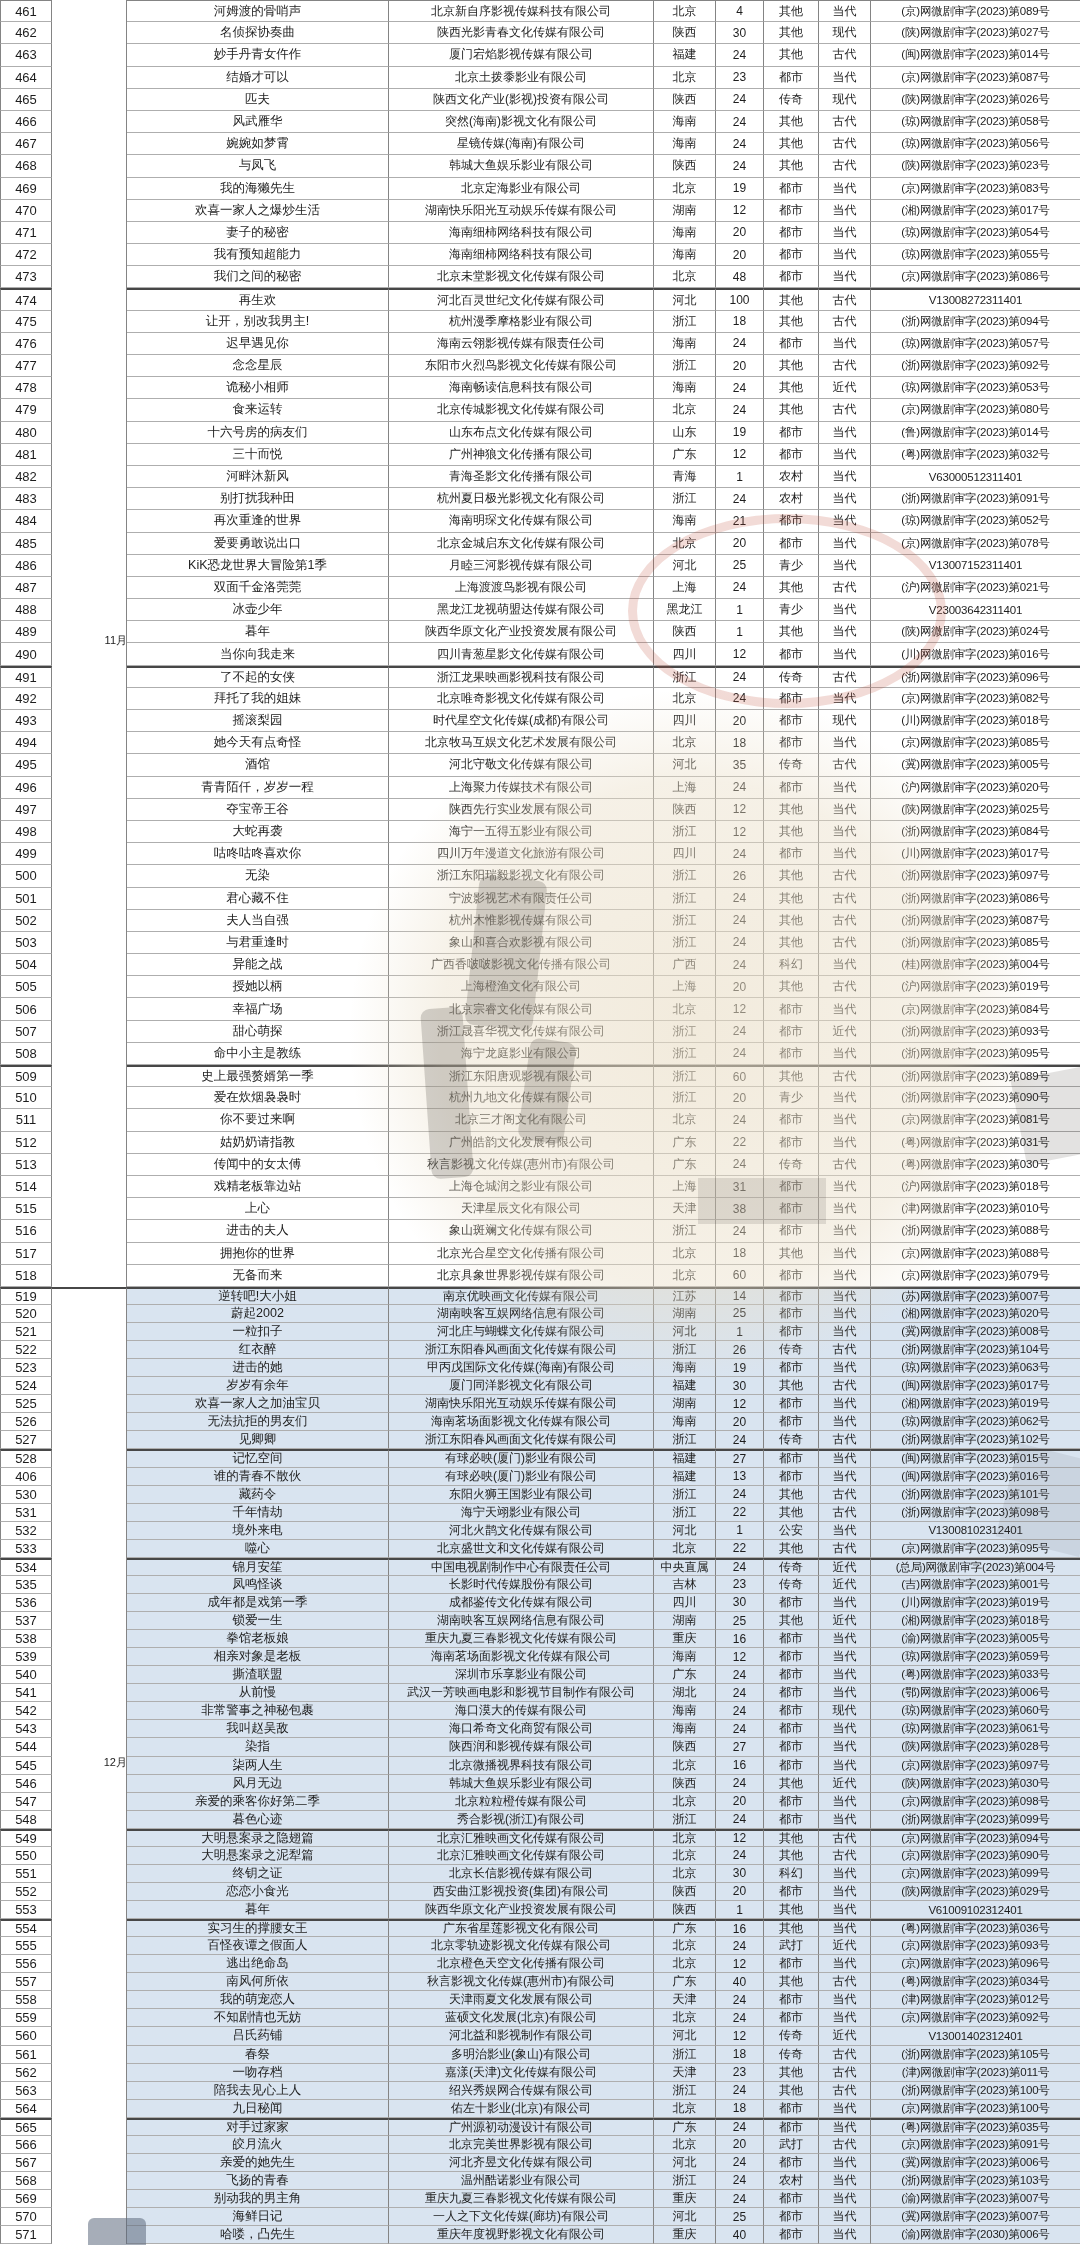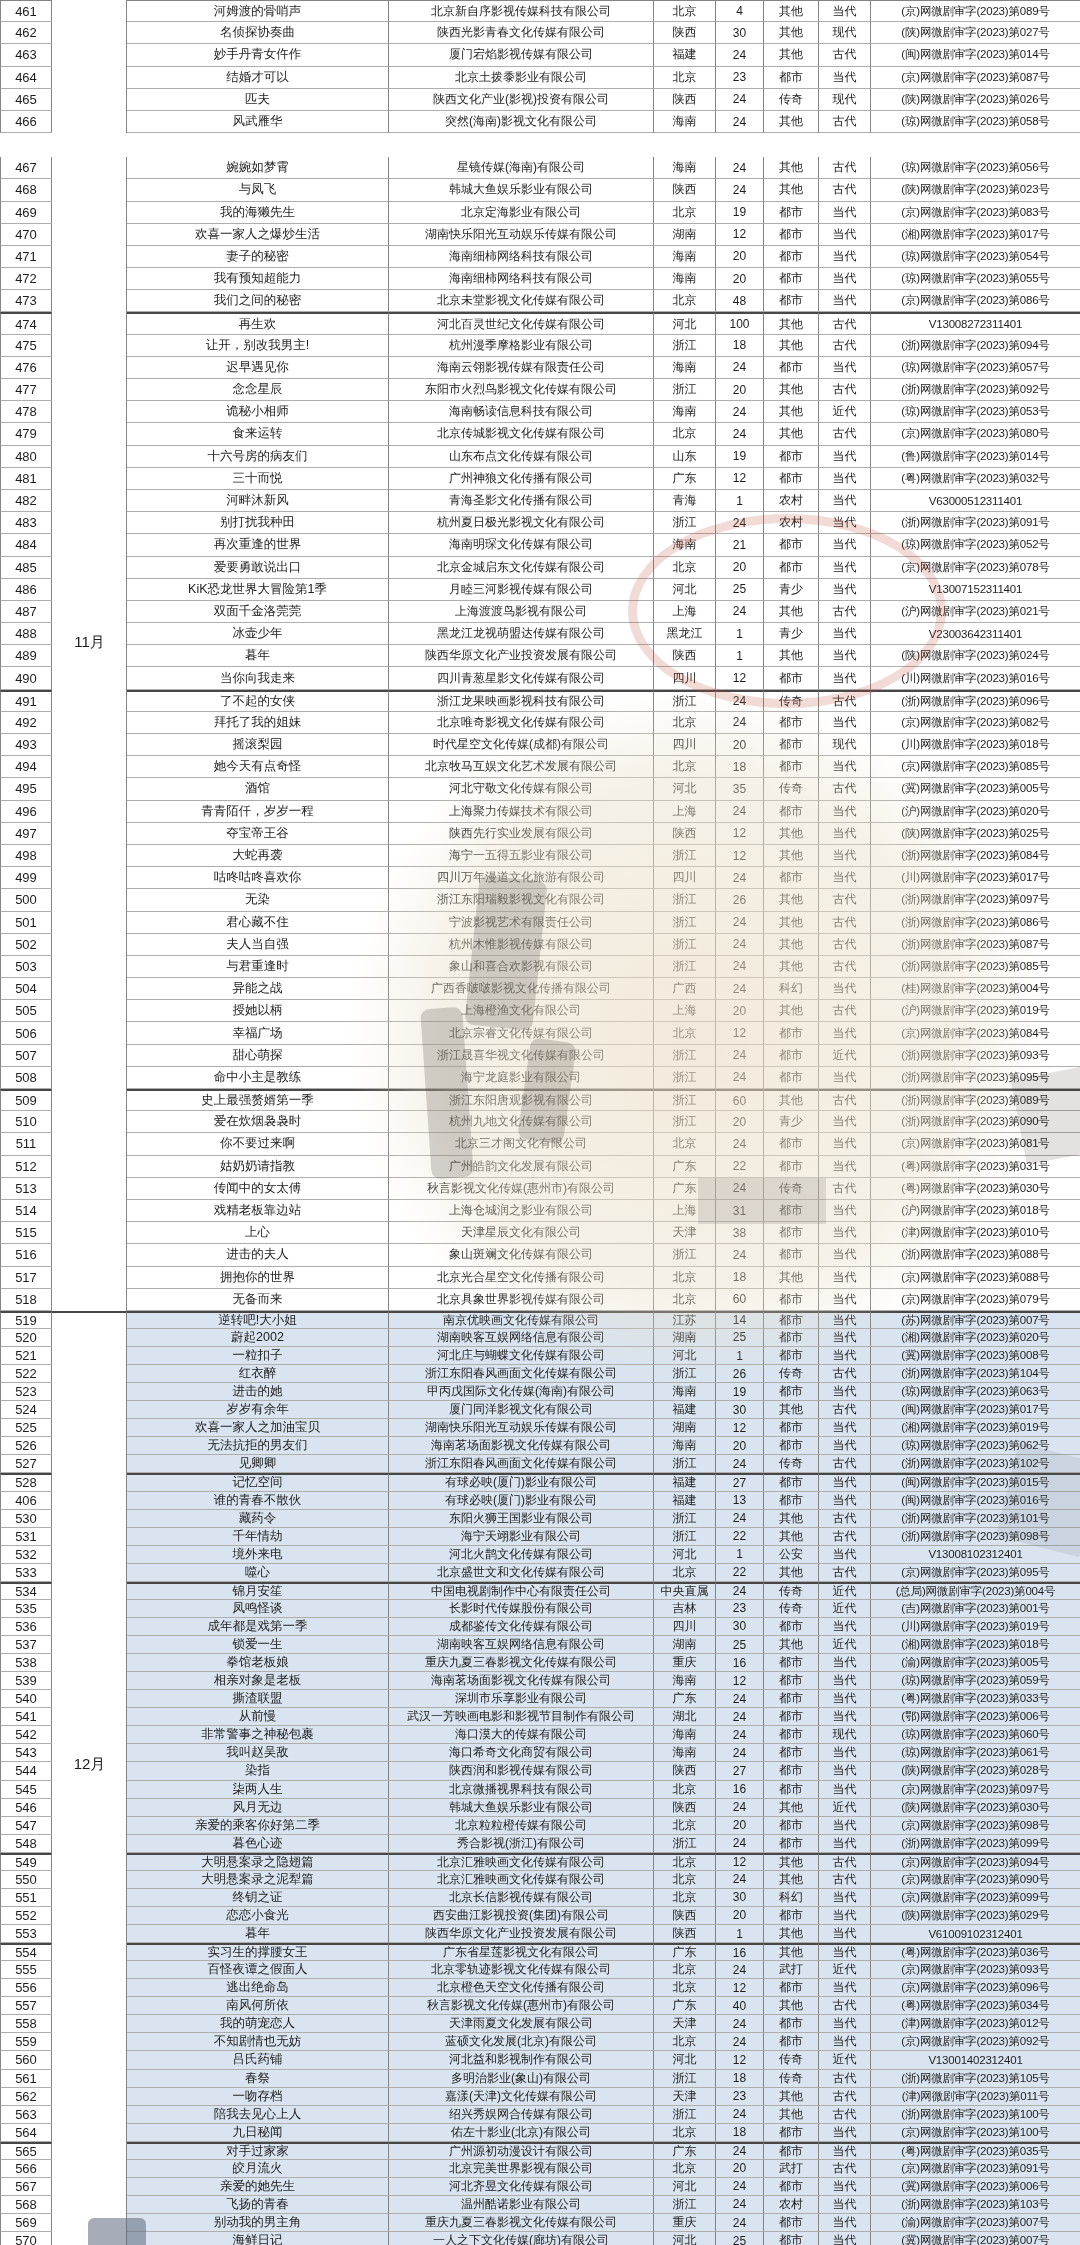--- a/index.html
+++ b/index.html
@@ -19,21 +19,21 @@
   .c5{width:55px;font-size:12px;}
   .c6{width:52px;font-size:12px;}
   .c7{width:209px;border-right:none;font-size:11.5px;letter-spacing:-0.2px;}
   .row:first-child .cell{border-top:1px solid #848484;}
   .row:first-child .c-month{border-top:none;}
   .sec2 .c1,.sec2 .c2,.sec2 .c3,.sec2 .c4,.sec2 .c5,.sec2 .c6,.sec2 .c7{background:#d9e4f0;}
   .thick .cell{border-top:2px solid #474747;}
   .thick .c-month{border-top:none;}
   .mstart .c-month{border-top:2px solid #474747;}
   .month-col{position:absolute;left:52px;top:0;width:75px;height:2245px;z-index:2;pointer-events:none;}
-  .month-label{position:absolute;width:75px;text-align:center;font-size:15px;color:#1d1d1d;}
+  .month-label{position:absolute;width:75px;text-align:right;font-size:11px;color:#1d1d1d;}
   #month-label-11{top:633px;}
   #month-label-12{top:1755px;}
   .wm{position:absolute;pointer-events:none;z-index:3;}
   .wm-beige{left:350px;top:690px;width:690px;height:690px;border-radius:50%;
             background:radial-gradient(circle at 50% 50%,rgba(233,221,197,0.60) 0%,rgba(233,221,197,0.42) 52%,rgba(233,221,197,0) 71%);}
   .wm-stamp{left:628px;top:514px;width:300px;height:176px;border:9px solid rgba(192,76,56,0.20);border-radius:50%;}
   .wm-stroke{background:rgba(55,50,44,0.20);border-radius:9px;}
   .wm-s1{left:472px;top:878px;width:68px;height:150px;transform:rotate(6deg);}
   .wm-s2{left:426px;top:1008px;width:42px;height:170px;transform:rotate(-4deg);}
   .wm-s3{left:524px;top:1040px;width:46px;height:102px;transform:rotate(8deg);}
@@ -106,21 +106,21 @@
         <div class="cell c0">466</div>
         <div class="cell c-month"></div>
         <div class="cell c1">风武雁华</div>
         <div class="cell c2">突然(海南)影视文化有限公司</div>
         <div class="cell c3">海南</div>
         <div class="cell c4">24</div>
         <div class="cell c5">其他</div>
         <div class="cell c6">古代</div>
         <div class="cell c7">(琼)网微剧审字(2023)第058号</div>
       </div>
-      <div class="row sec1" style="height: 22.1897px; margin-top: 24px;">
+      <div class="row sec1" style="height: 22.1897px;">
         <div class="cell c0">467</div>
         <div class="cell c-month"></div>
         <div class="cell c1">婉婉如梦霄</div>
         <div class="cell c2">星镜传媒(海南)有限公司</div>
         <div class="cell c3">海南</div>
         <div class="cell c4">24</div>
         <div class="cell c5">其他</div>
         <div class="cell c6">古代</div>
         <div class="cell c7">(琼)网微剧审字(2023)第056号</div>
       </div>

